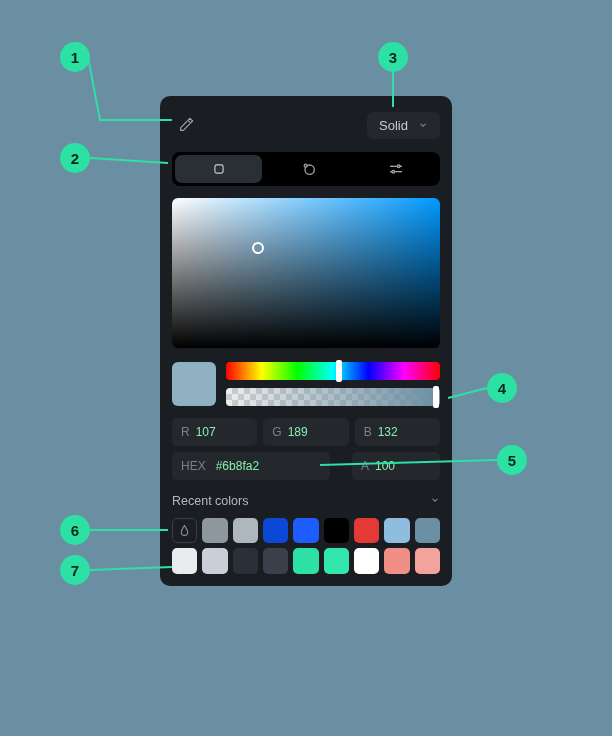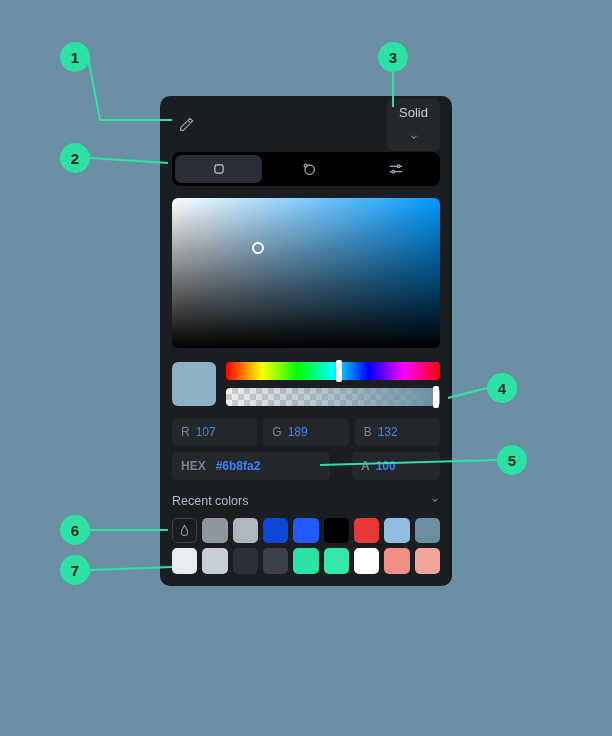--- a/index.html
+++ b/index.html
@@ -39,21 +39,20 @@
     }
     .fill-dropdown {
       display: flex;
       align-items: center;
       gap: 10px;
       padding: 6px 12px;
       background: #24282d;
       border-radius: 6px;
       cursor: pointer;
       font-size: 13px;
-      flex-direction: column;
     }
     .chevron { color: #8a9097; }
     .mode-tabs {
       display: flex;
       background: #000;
       border-radius: 8px;
       height: 34px;
       margin-bottom: 12px;
     }
     .mode-tab {
@@ -141,26 +140,25 @@
       flex: 1;
       background: #24282d;
       border-radius: 5px;
       padding: 7px 9px;
       display: flex;
       align-items: center;
       gap: 6px;
       font-size: 12px;
     }
     .input-label { color: #7a818a; }
-    .input-value { color: #3b82f6; }
+    .input-value { color: #86efac; }
     .hex-row {
       display: flex;
       gap: 22px;
       margin-bottom: 14px;
-      font-weight: bold;
     }
     .hex-field {
       flex: 2;
       background: #24282d;
       border-radius: 5px;
       padding: 7px 9px;
       display: flex;
       align-items: center;
       gap: 10px;
       font-size: 12px;

